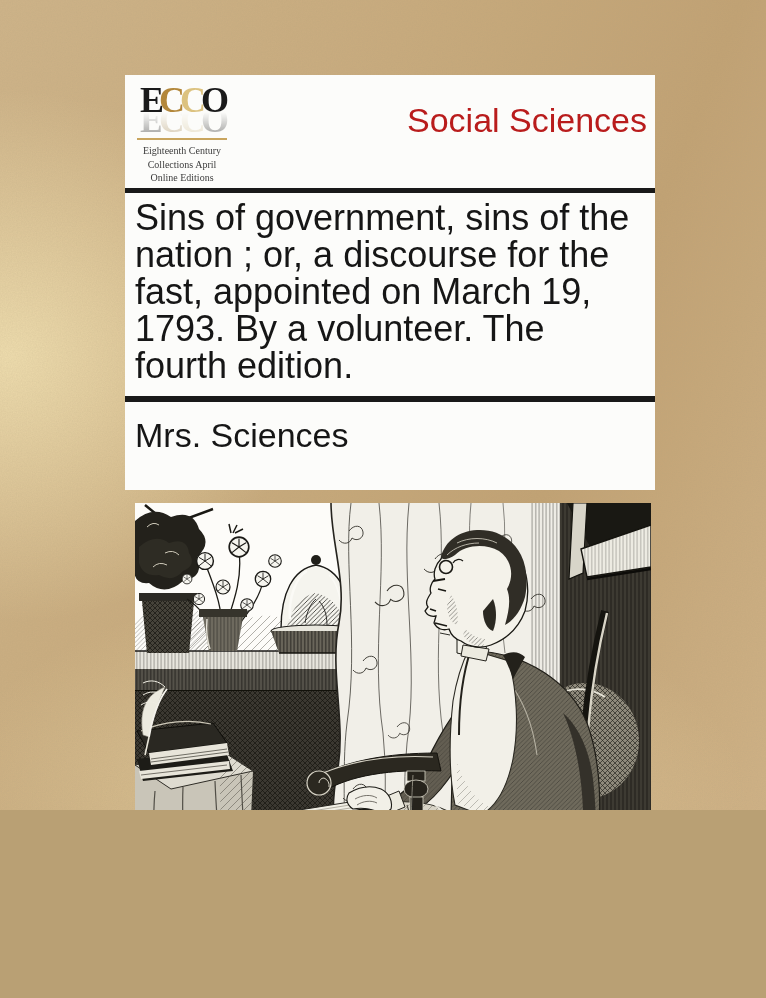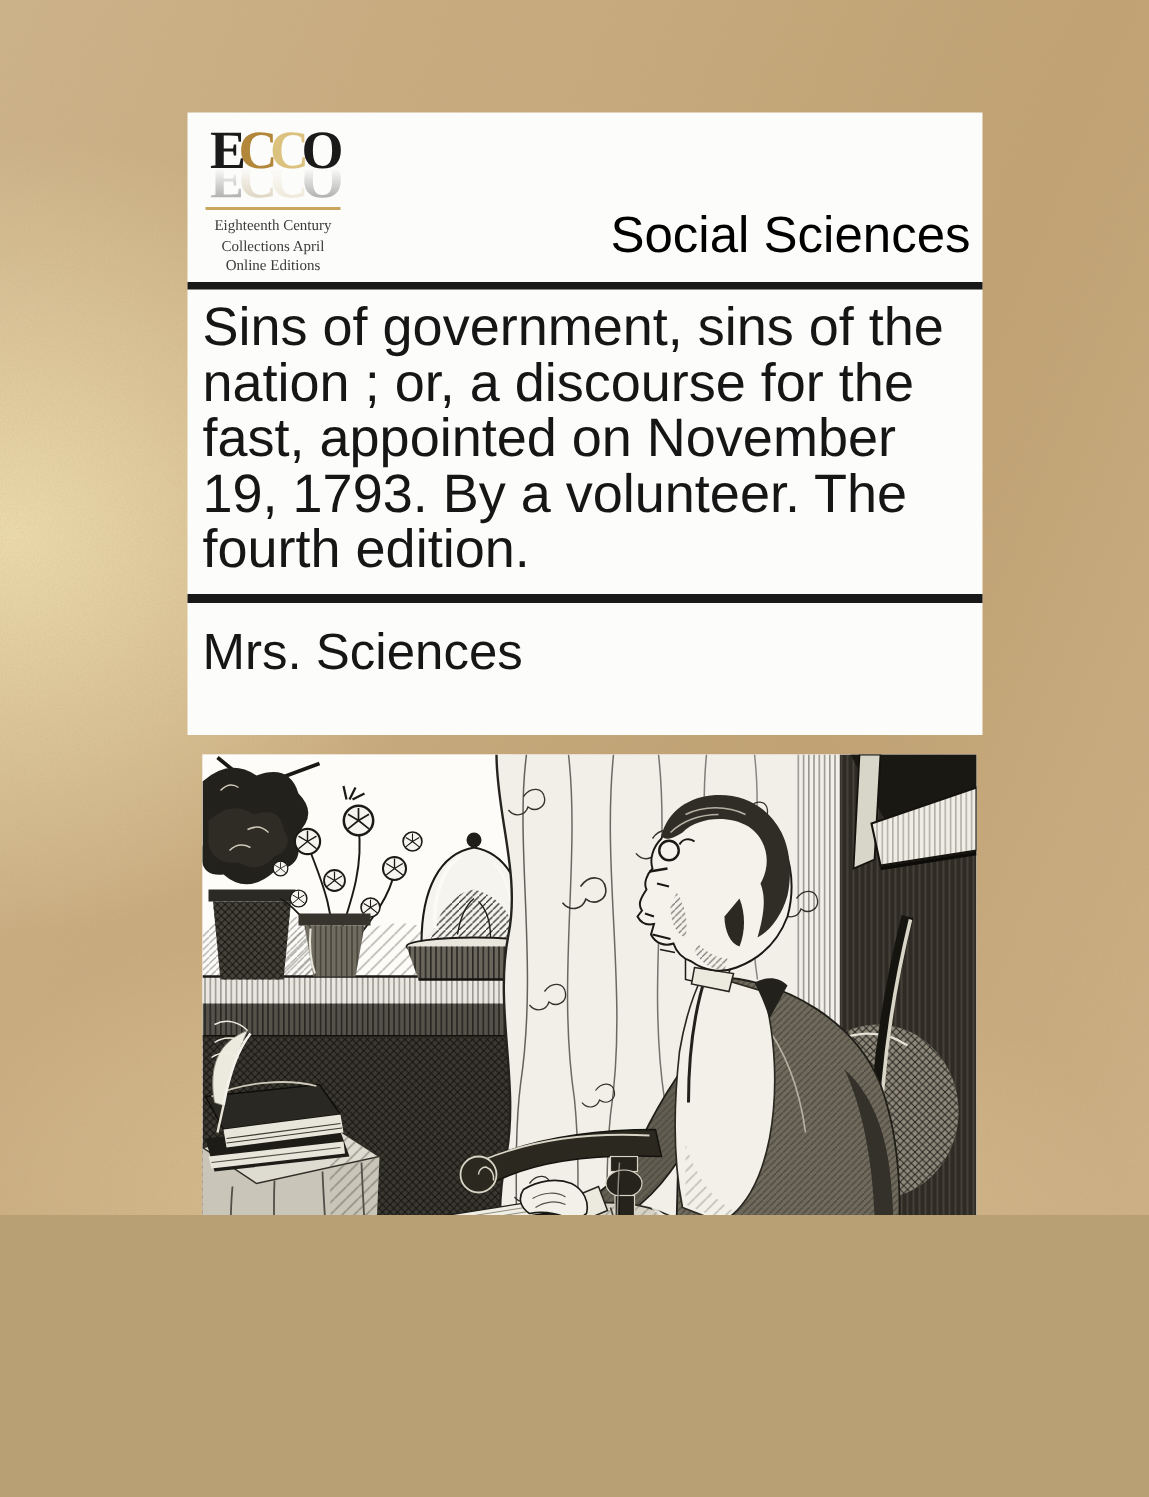--- a/index.html
+++ b/index.html
@@ -18,21 +18,21 @@
   #rule-top{top:113px;height:5px;}
   #rule-author{top:321px;height:6px;}
   #logo{position:absolute;left:6px;top:10px;width:102px;text-align:center;}
   .logo-word{font-family:"Liberation Serif",serif;font-weight:bold;font-size:36px;line-height:30px;letter-spacing:-5px;white-space:nowrap;}
   .lc-dark{color:#1a1a1a;} .lc-gold{color:#b3873a;} .lc-pale{color:#dcc27f;}
   #logo-mirror{transform:scaleY(-1);opacity:.32;filter:grayscale(.35);height:24px;overflow:hidden;margin-top:-4px;
     -webkit-mask-image:linear-gradient(to bottom,#000 15%,transparent 95%);
     mask-image:linear-gradient(to bottom,#000 15%,transparent 95%);}
   #logo-underline{height:2px;background:#c9a55e;margin:3px 6px 4px 6px;}
   .tagline{font-family:"Liberation Serif",serif;font-size:10px;line-height:13.5px;color:#3b3b3b;}
-  #category{position:absolute;top:26px;right:8px;font-size:34px;color:#000000;margin-top:37px;}
+  #category{position:absolute;top:26px;right:8px;font-size:34px;color:#b91c1c;}
   #title{position:absolute;left:10px;top:124px;width:506px;font-size:36px;line-height:37px;color:#161616;}
   #author{position:absolute;left:10px;top:341px;font-size:34px;color:#161616;}
   
   #illus{position:absolute;left:135px;top:503px;width:516px;height:410px;background:#f8f7f3;z-index:1;}
   #illus svg{display:block;}
 </style>
 </head>
 <body>
 
 <div id="stage">
@@ -51,21 +51,21 @@
       <div class="logo-word"><span class="lc-dark">E</span><span class="lc-gold">C</span><span class="lc-pale">C</span><span class="lc-dark">O</span></div>
       <div class="logo-word" id="logo-mirror"><span class="lc-dark">E</span><span class="lc-gold">C</span><span class="lc-pale">C</span><span class="lc-dark">O</span></div>
       <div id="logo-underline"></div>
       <div class="tagline">Eighteenth Century</div>
       <div class="tagline">Collections April</div>
       <div class="tagline">Online Editions</div>
     </div>
 
     <div id="category">Social Sciences</div>
     <div class="rule" id="rule-top"></div>
-    <div id="title">Sins of government, sins of the nation ; or, a discourse for the fast, appointed on November 19, 1793. By a volunteer. The fourth edition.</div>
+    <div id="title">Sins of government, sins of the nation ; or, a discourse for the fast, appointed on March 19, 1793. By a volunteer. The fourth edition.</div>
     <div class="rule" id="rule-author"></div>
     <div id="author">Mrs. Sciences</div>
   </div>
 
   <div id="illus">
     <svg width="516" height="410" viewBox="0 0 516 410" aria-hidden="true">
       <defs>
         <pattern id="pV" width="3.5" height="7" patternUnits="userSpaceOnUse">
             <path d="M1.7 0V7" stroke="#1e1d1a" stroke-width="0.9"></path>
           </pattern>

